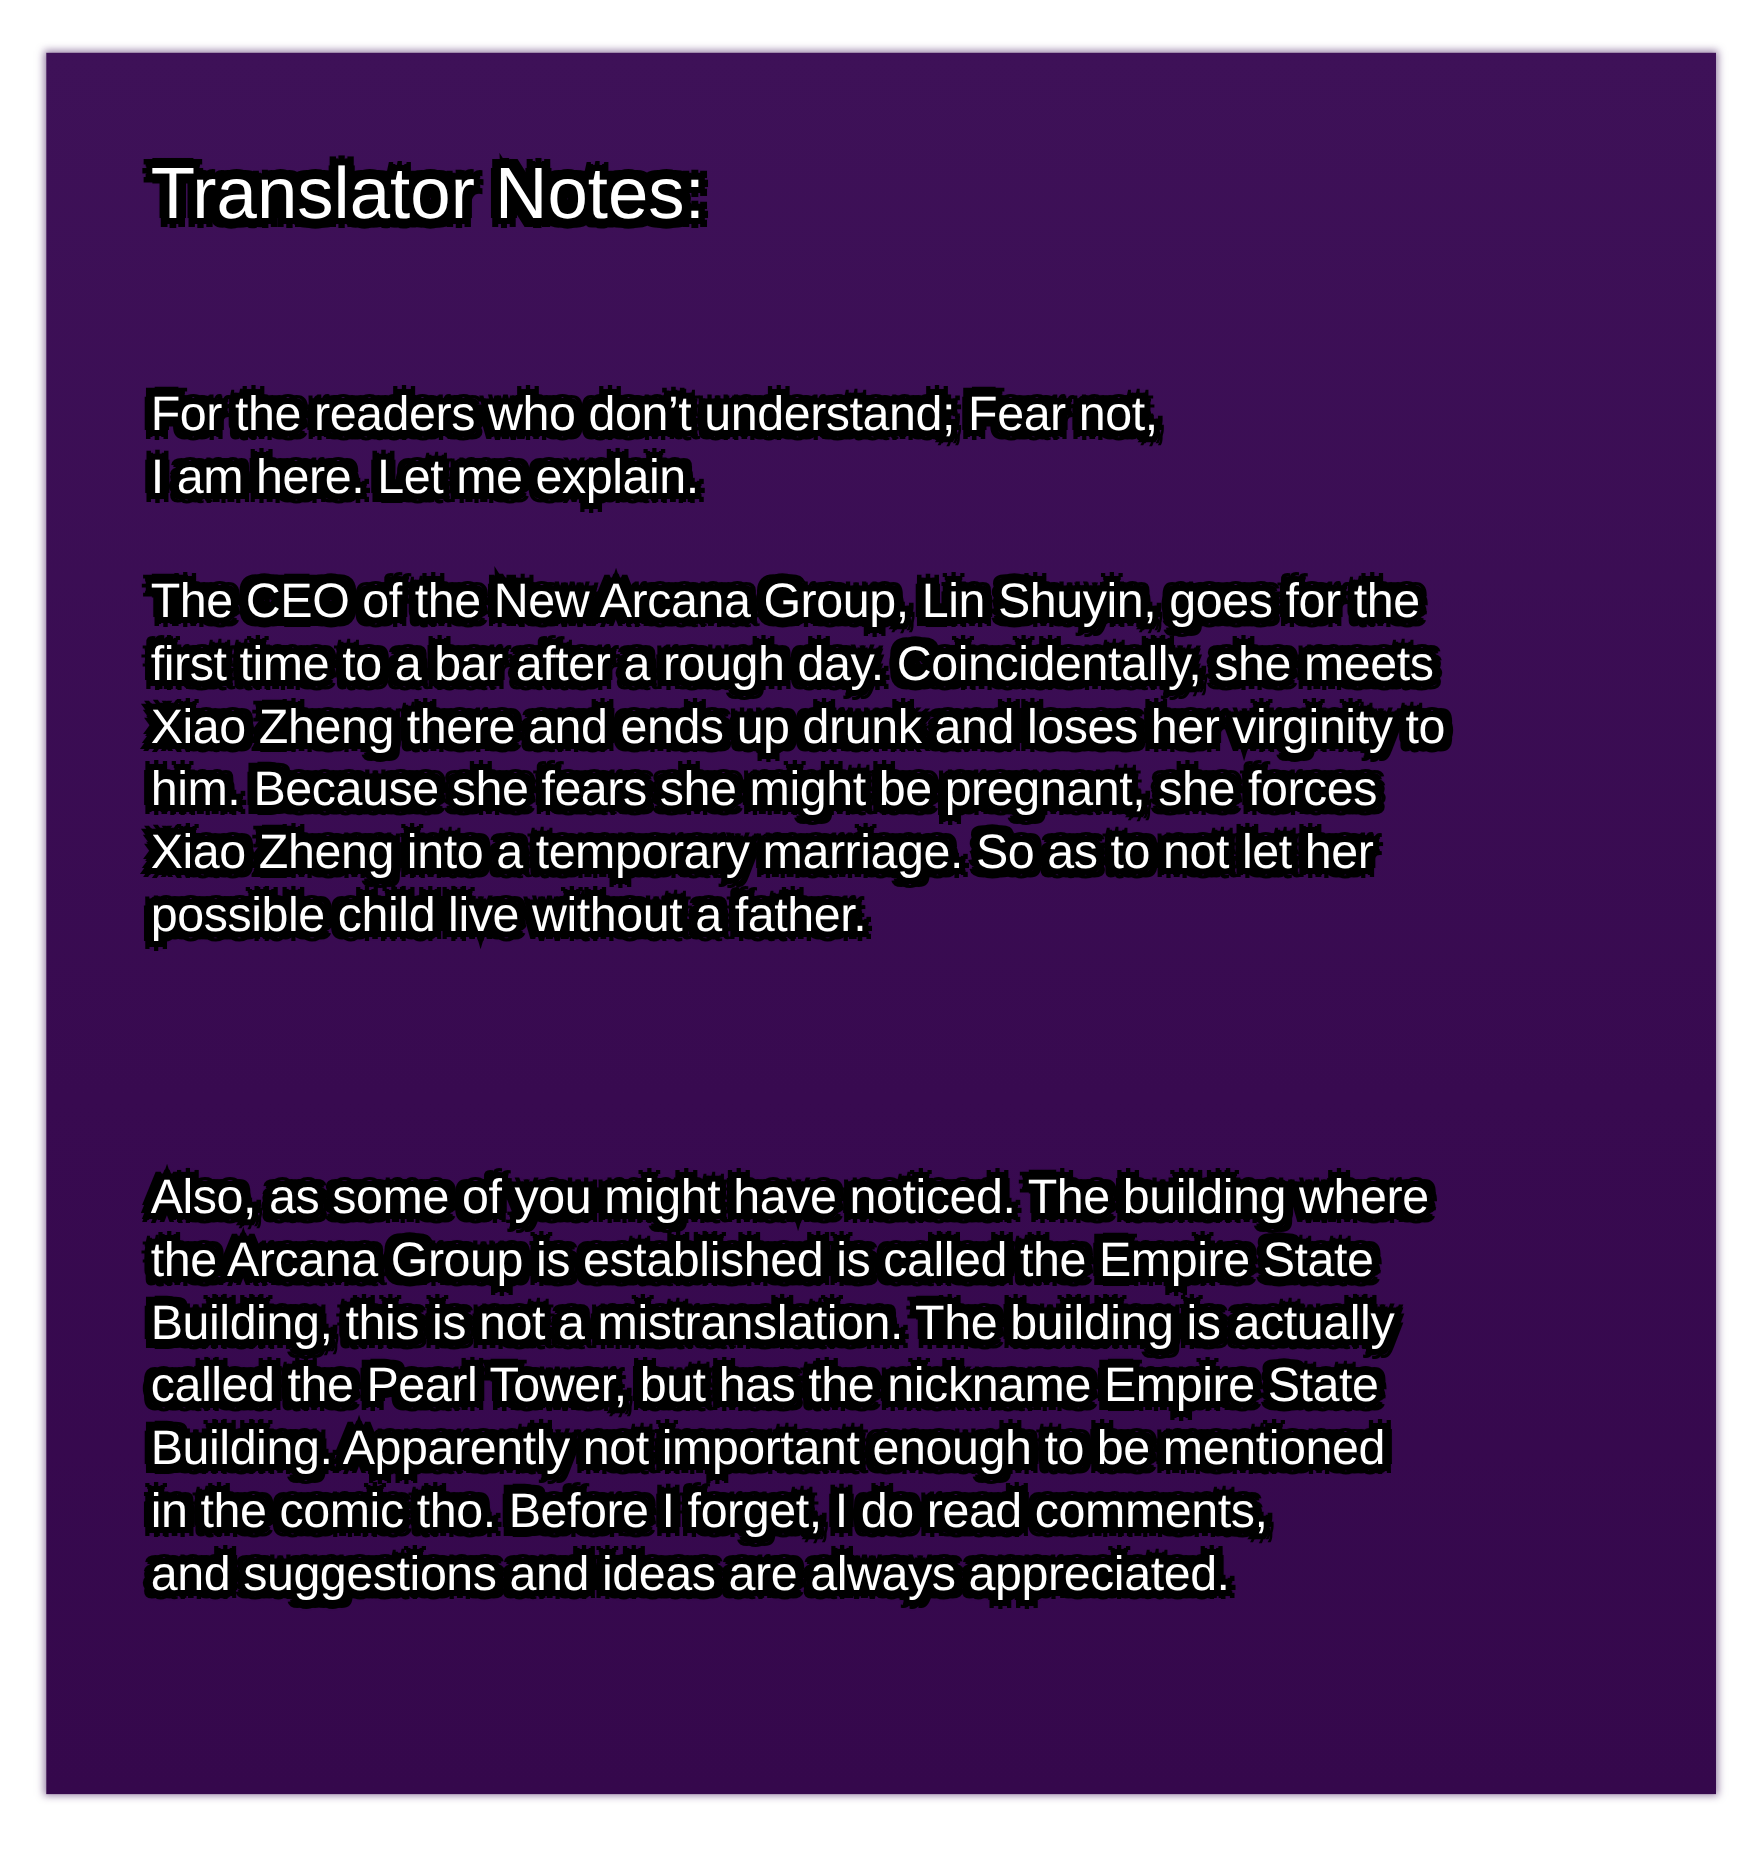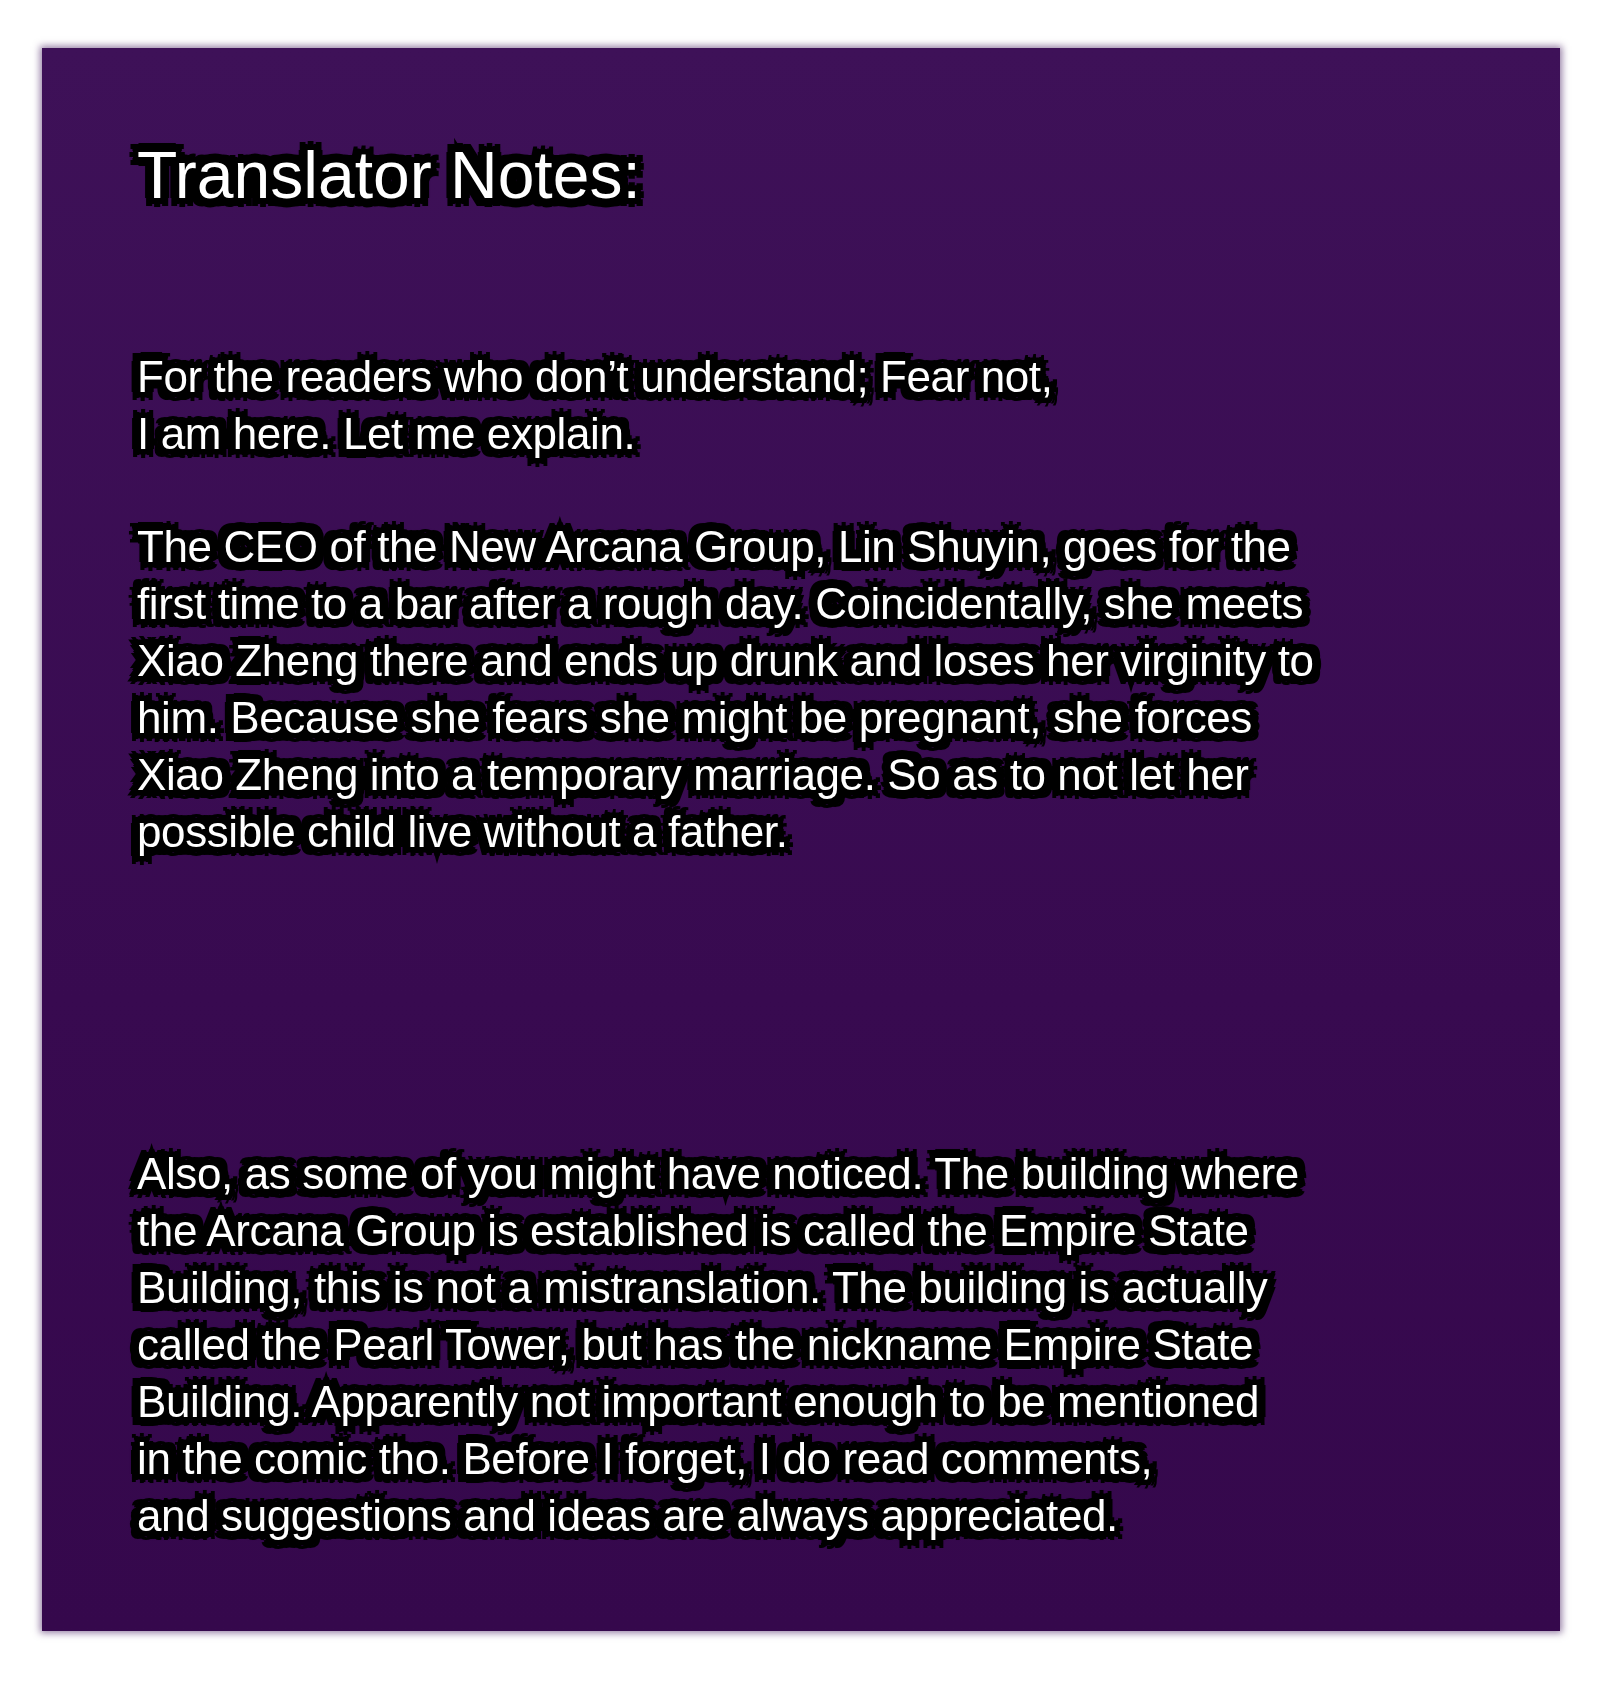--- a/index.html
+++ b/index.html
@@ -60,21 +60,21 @@
     font-size: 44px;
     font-weight: 500;
     line-height: 57px;
     letter-spacing: -0.4px;
     white-space: pre-line;
   }
 
   .para-1 { top: 300px; }
   .para-2 { top: 470px; }
   .para-3 { top: 928px; }
-  .para-4 { top: 1097px; }
+  .para-4 { top: 1012px; }
 </style>
 </head>
 <body>
 
 <div class="page">
   <div class="panel">
     <div class="title outlined">Translator Notes:</div>
 
     <div class="para para-1 outlined">For the readers who don’t understand; Fear not,
 I am here. Let me explain.</div>

